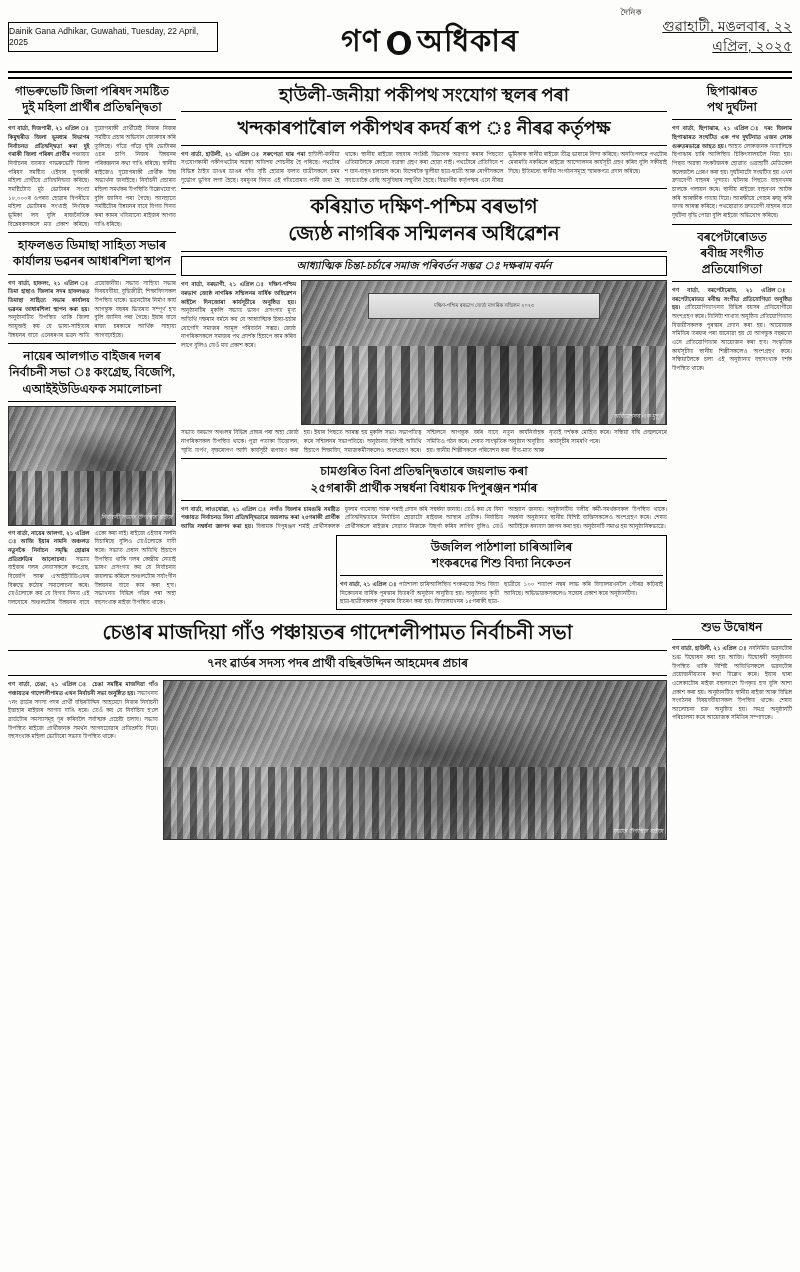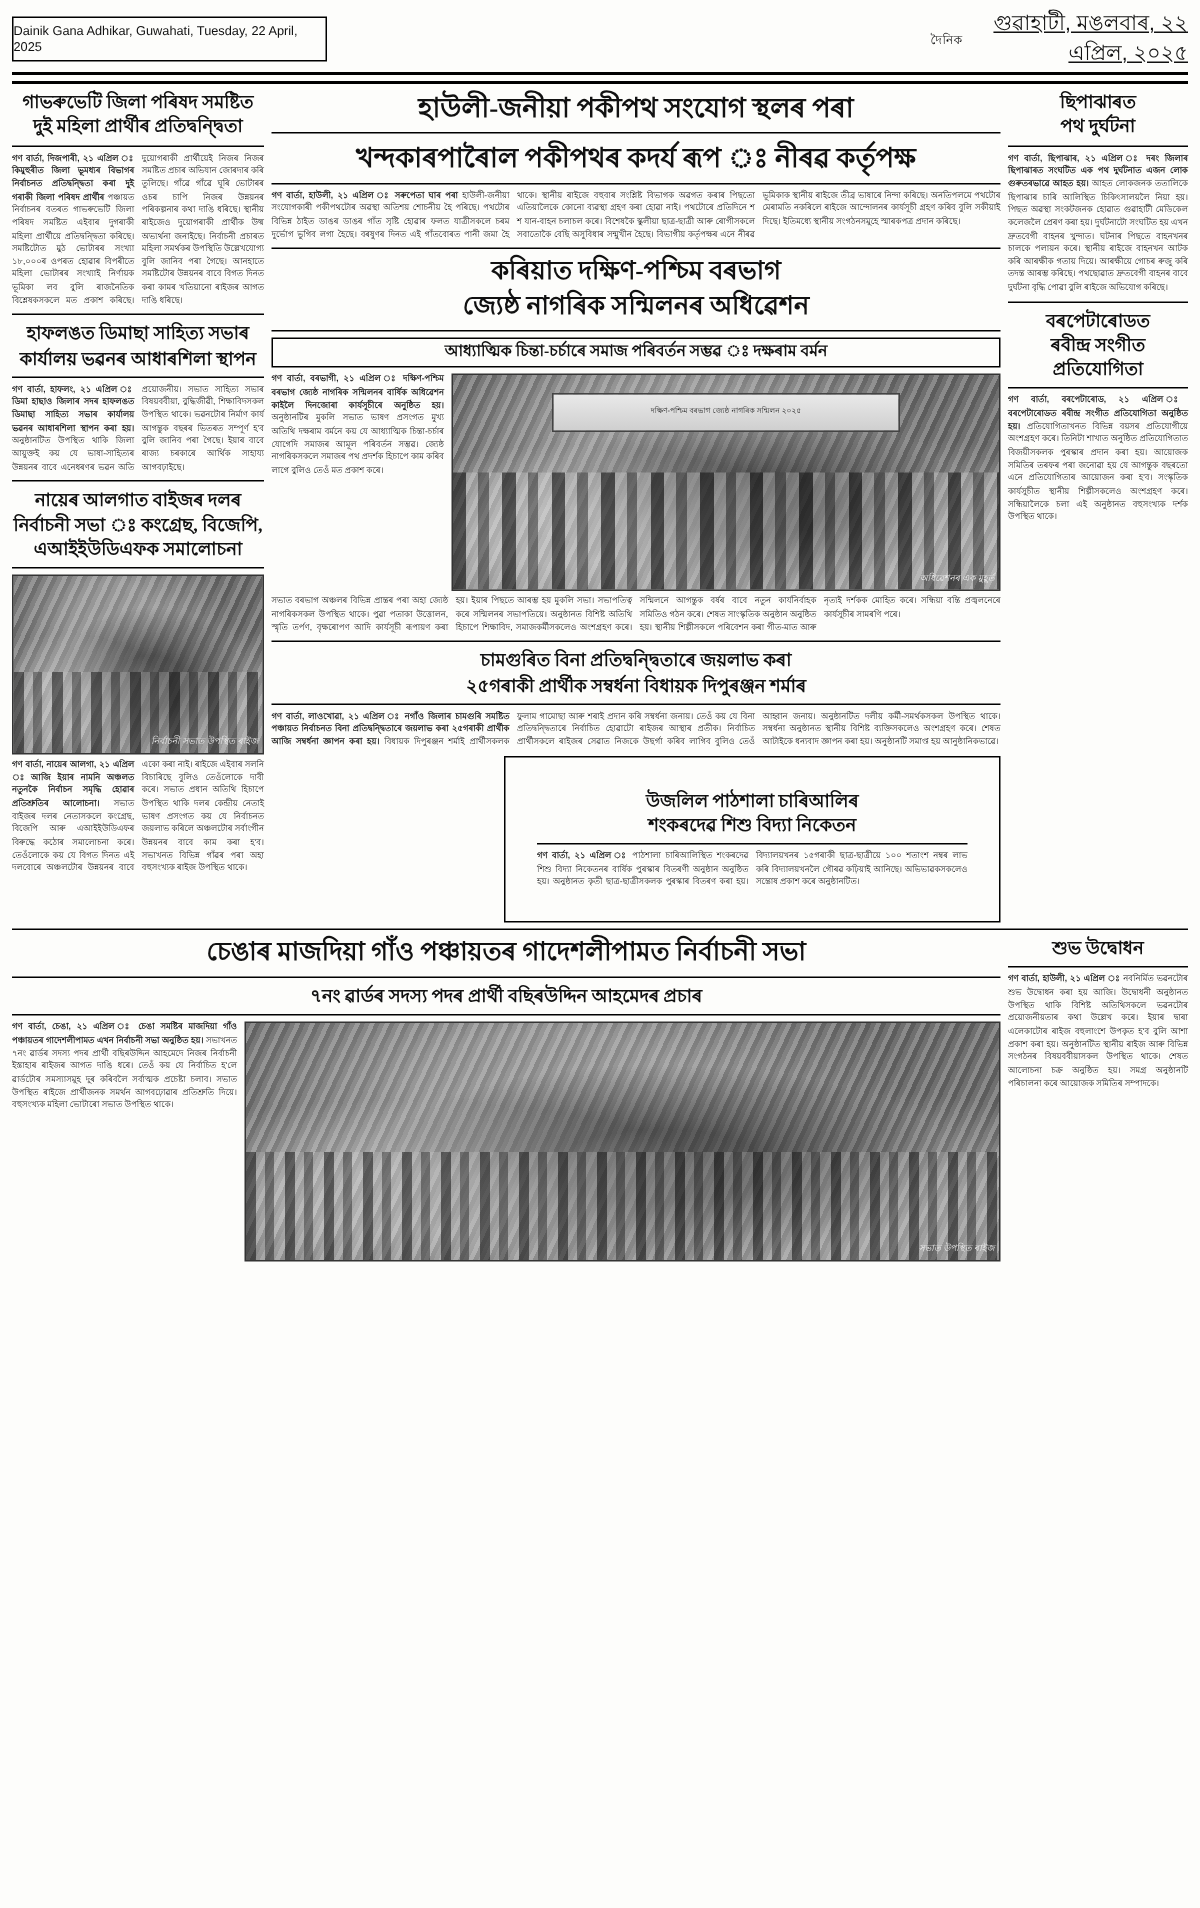--- a/index.html
+++ b/index.html
@@ -39,28 +39,28 @@
 
   
   .cols { display:flex; gap:5px; }
   .col { }
   .col-left { width:168px; }
   .col-mid { flex:1; }
   .col-right { width:120px; }
 
   .hl { font-family:"Liberation Serif", serif; font-weight:bold; text-align:center; line-height:1.35; }
   .hl-xl { font-size:18px; }
-  .hl-lg { font-size:17px; }
+  .hl-lg { font-size:20px; }
   .hl-md { font-size:12px; }
   .hl-sm { font-size:12px; }
   .hl-xs { font-size:10.5px; }
 
   .rule { border-bottom:1px solid #000; margin:4px 0; }
   .rule-thick { border-bottom:2px solid #000; margin:4px 0; }
-  .box { border:1px solid #000; padding:21px; }
+  .box { border:1px solid #000; padding:3px; }
 
   .body-txt {
     font-size:5.6px; line-height:1.55; text-align:justify;
     color:#1a1a1a; word-break:break-word; hyphens:auto;
   }
   .body-txt.c2 { column-count:2; column-gap:5px; }
   .body-txt.c3 { column-count:3; column-gap:5px; }
   .body-txt.c4 { column-count:4; column-gap:5px; }
   .lead { font-weight:bold; }
 
@@ -104,20 +104,25 @@
 </style>
 </head>
 <body>
 
 <div class="page">
 
   <div class="masthead">
     <div class="mh-left">Dainik Gana Adhikar, Guwahati, Tuesday, 22 April, 2025</div>
     <div class="mh-center">
       <div class="mh-small-top">দৈনিক</div>
+      <div class="mh-title">
+        <span>গণ</span>
+        <span class="mh-logo"></span>
+        <span>অধিকাৰ</span>
+      </div>
     </div>
     <div class="mh-right">
       <div>গুৱাহাটী, মঙলবাৰ, ২২ এপ্ৰিল, ২০২৫</div>
     </div>
   </div>
   <div class="rule-thick"></div>
 
   <div class="cols">
 
     <div class="col col-left">
@@ -161,21 +166,21 @@
         <span>হাউলী-জনীয়া সংযোগকাৰী পকীপথটোৰ অৱস্থা অতিশয় শোচনীয় হৈ পৰিছে। পথটোৰ বিভিন্ন ঠাইত ডাঙৰ ডাঙৰ গাঁত সৃষ্টি হোৱাৰ ফলত যাত্ৰীসকলে চৰম দুৰ্ভোগ ভুগিব লগা হৈছে। বৰষুণৰ দিনত এই গাঁতবোৰত পানী জমা হৈ থাকে।</span>
         <span>স্থানীয় ৰাইজে বহুবাৰ সংশ্লিষ্ট বিভাগক অৱগত কৰাৰ পিছতো এতিয়ালৈকে কোনো ব্যৱস্থা গ্ৰহণ কৰা হোৱা নাই। পথটোৰে প্ৰতিদিনে শ শ যান-বাহন চলাচল কৰে। বিশেষকৈ স্কুলীয়া ছাত্ৰ-ছাত্ৰী আৰু ৰোগীসকলে সবাতোকৈ বেছি অসুবিধাৰ সন্মুখীন হৈছে।</span>
         <span>বিভাগীয় কৰ্তৃপক্ষৰ এনে নীৰৱ ভূমিকাক স্থানীয় ৰাইজে তীব্ৰ ভাষাৰে নিন্দা কৰিছে। অনতিপলমে পথটোৰ মেৰামতি নকৰিলে ৰাইজে আন্দোলনৰ কাৰ্যসূচী গ্ৰহণ কৰিব বুলি সকীয়াই দিছে। ইতিমধ্যে স্থানীয় সংগঠনসমূহে স্মাৰকপত্ৰ প্ৰদান কৰিছে।</span>
       </div>
 
       <div class="rule"></div>
 
       <div class="hl hl-lg">কৰিয়াত দক্ষিণ-পশ্চিম বৰভাগ</div>
       <div class="hl hl-lg">জ্যেষ্ঠ নাগৰিক সন্মিলনৰ অধিৱেশন</div>
       <div class="rule"></div>
-      <div class="box hl hl-xs" style="padding:2px;">আধ্যাত্মিক চিন্তা-চৰ্চাৰে সমাজ পৰিবৰ্তন সম্ভৱ ঃ দক্ষৰাম বৰ্মন</div>
+      <div class="box hl hl-xs" style="padding:2px;font-style:italic;">আধ্যাত্মিক চিন্তা-চৰ্চাৰে সমাজ পৰিবৰ্তন সম্ভৱ ঃ দক্ষৰাম বৰ্মন</div>
 
       <div style="display:flex;gap:5px;margin-top:4px;">
         <div style="width:115px;" class="body-txt">
           <span class="lead">গণ বাৰ্তা, বৰভাগী, ২১ এপ্ৰিল ঃ দক্ষিণ-পশ্চিম বৰভাগ জ্যেষ্ঠ নাগৰিক সন্মিলনৰ বাৰ্ষিক অধিৱেশন কাইলৈ দিনজোৰা কাৰ্যসূচীৰে অনুষ্ঠিত হয়।</span>
           <span>অনুষ্ঠানটিৰ মুকলি সভাত ভাষণ প্ৰসংগত মুখ্য অতিথি দক্ষৰাম বৰ্মনে কয় যে আধ্যাত্মিক চিন্তা-চৰ্চাৰ যোগেদি সমাজৰ আমূল পৰিবৰ্তন সম্ভৱ। জ্যেষ্ঠ নাগৰিকসকলে সমাজৰ পথ প্ৰদৰ্শক হিচাপে কাম কৰিব লাগে বুলিও তেওঁ মত প্ৰকাশ কৰে।</span>
         </div>
         <div style="flex:1;">
           <div class="photo stage" style="height:145px;">
             <div class="banner-strip">দক্ষিণ-পশ্চিম বৰভাগ জ্যেষ্ঠ নাগৰিক সন্মিলন ২০২৫</div>
             <span class="cap-mark">অধিৱেশনৰ এক মুহূৰ্ত</span>

